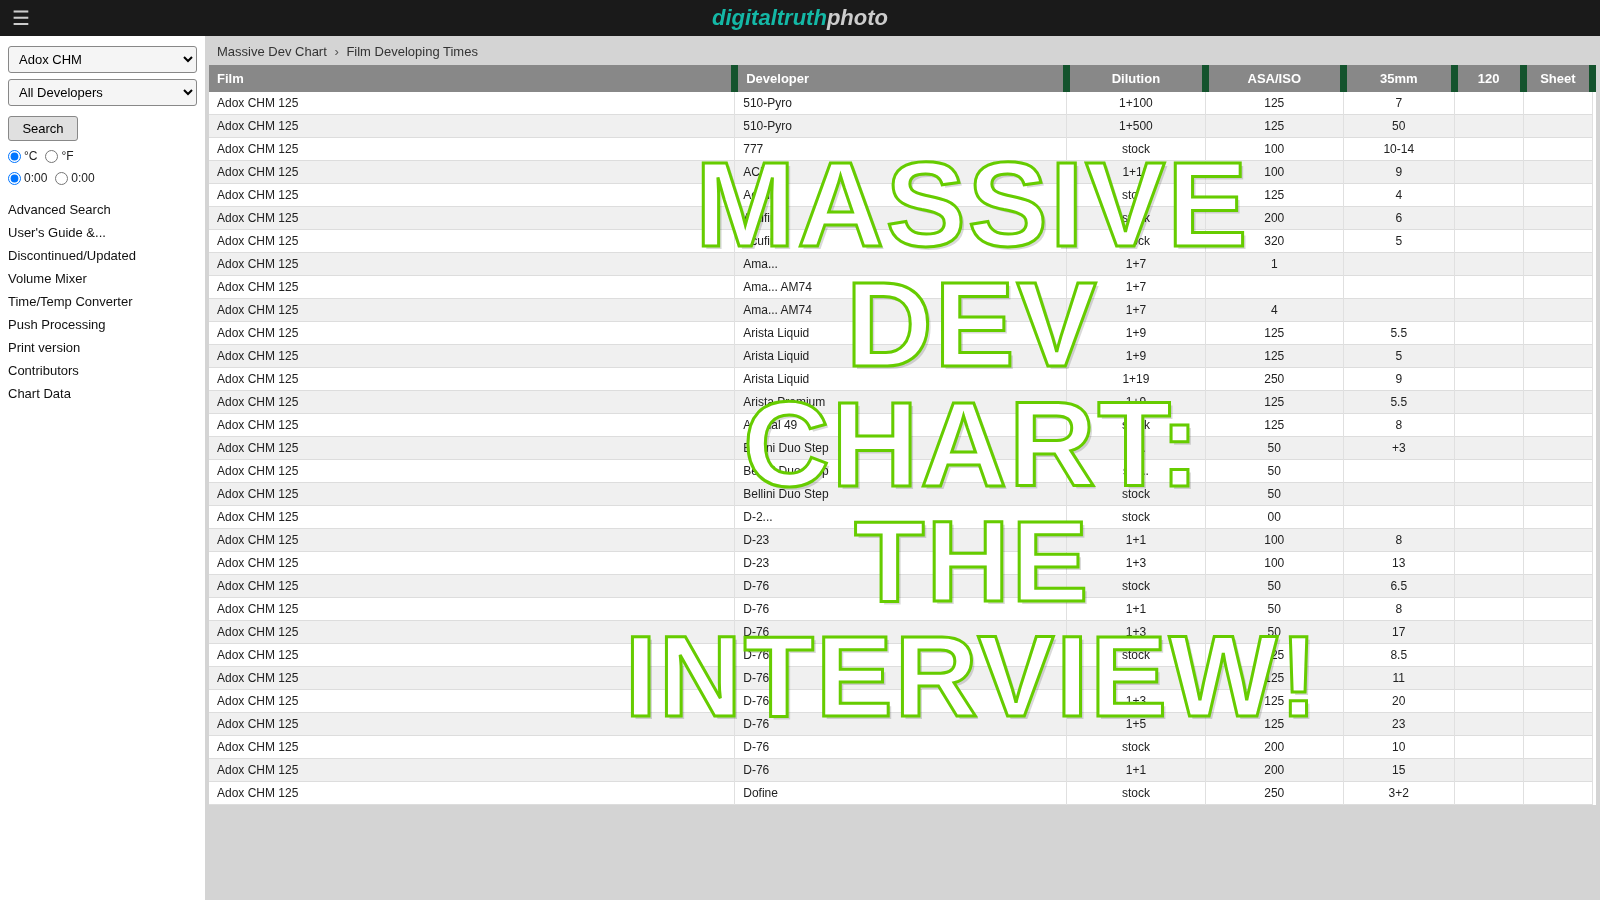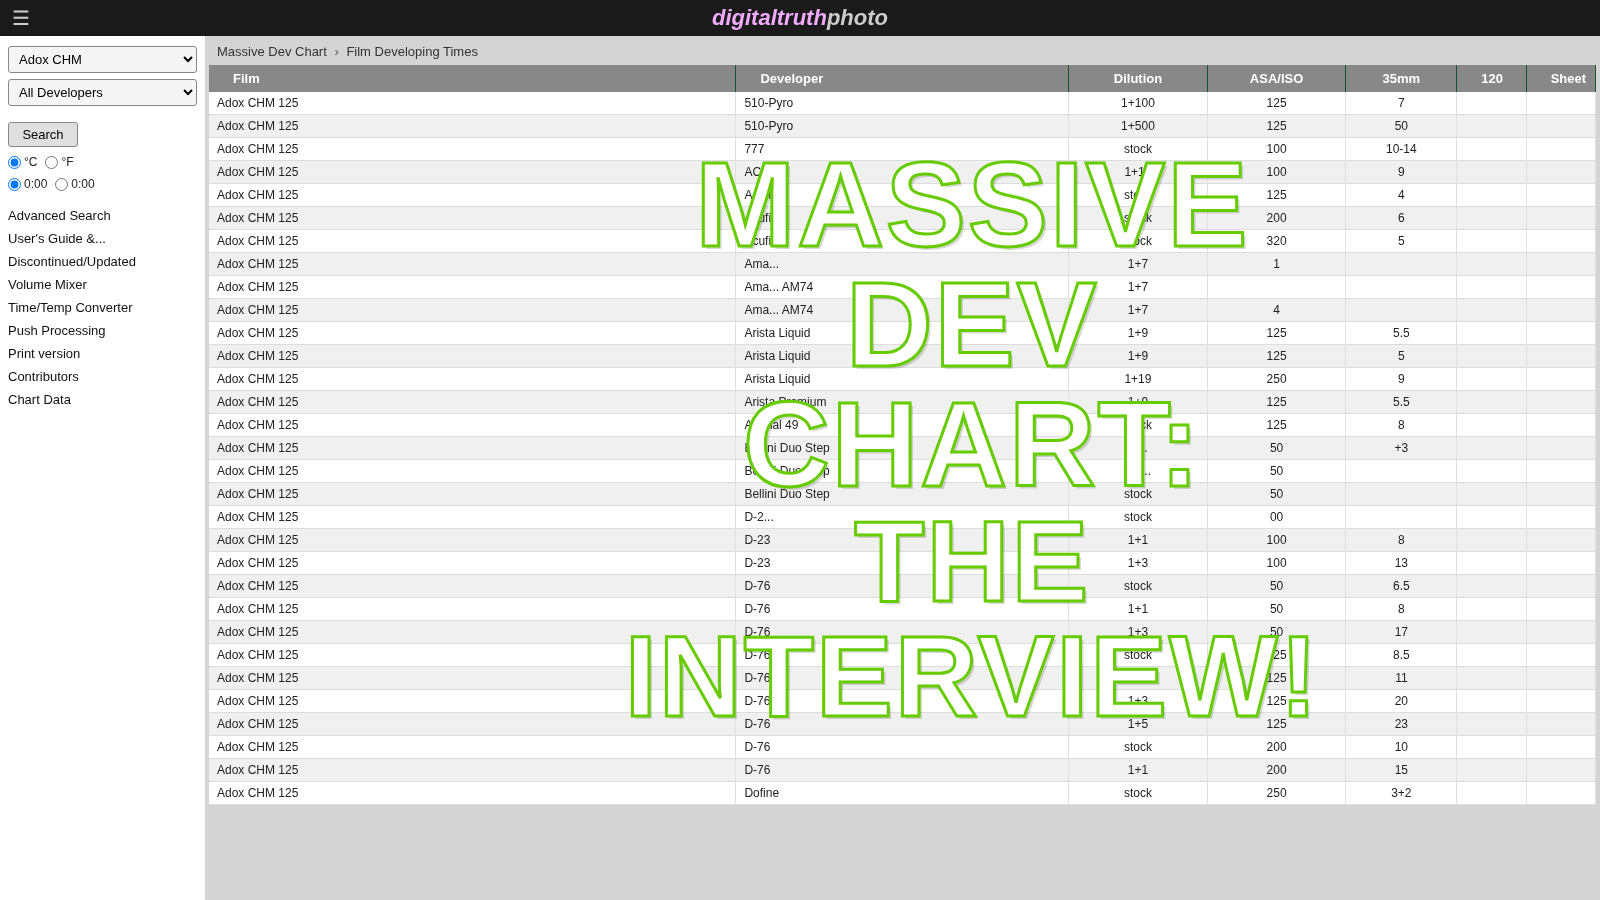--- a/index.html
+++ b/index.html
@@ -39,21 +39,21 @@
       cursor: pointer;
     }
     #sidebar .search-btn {
       width: 70px;
       padding: 4px 10px;
       background: #e0e0e0;
       border: 1px solid #888;
       border-radius: 3px;
       font-size: 13px;
       cursor: pointer;
-      margin-top: 10px;
+      margin-top: 4px;
     }
     #sidebar .radio-group {
       display: flex;
       align-items: center;
       gap: 8px;
       font-size: 12px;
       color: #222;
       margin-top: 2px;
     }
     #sidebar .radio-group label { display: flex; align-items: center; gap: 3px; }
@@ -97,25 +97,25 @@
     }
     table {
       width: 100%;
       border-collapse: collapse;
       background: white;
       table-layout: fixed;
     }
     table thead tr th {
       background: #888;
       color: white;
-      padding: 6px 24px;
+      padding: 6px 8px;
       text-align: left;
       font-weight: bold;
       font-size: 13px;
-      border-right: 1px solid #14532d;
+      border-right: 7px solid #14532d;
       position: sticky;
       top: 0;
       z-index: 2;
     }
     table thead tr th.center { }
     table tbody tr { border-bottom: 1px solid #ddd; padding-left: 27px; }
     table tbody tr:nth-child(even) { background: #f0f0f0; }
     table tbody tr:nth-child(odd) { background: #ffffff; }
     table tbody tr td {
       padding: 4px 8px;
@@ -170,21 +170,21 @@
     #overlay .line1, #overlay .line2 {
       -webkit-text-stroke: 3px #66cc00;
     }
   </style>
 </head>
 <body>
 
 <div id="header">
   <span style="color:#ccc;font-size:20px;cursor:pointer;">☰</span>
   <div style="position:absolute;left:50%;transform:translateX(-50%);">
-    <span style="color:#f0abfc;font-style:italic;font-size:22px;font-weight:bold;">digitaltruth</span><span style="color:#cccccc;font-style:italic;font-size:22px;font-weight:bold;">photo</span>
+    <span style="color:#14b8a6;font-style:italic;font-size:22px;font-weight:bold;">digitaltruth</span><span style="color:#cccccc;font-style:italic;font-size:22px;font-weight:bold;">photo</span>
   </div>
   <div style="width:30px;"></div>
 </div>
 
 <div id="main">
 
   <div id="sidebar">
     <select>
       <option>Adox CHM</option>
       <option>Adox CHM 125</option>

